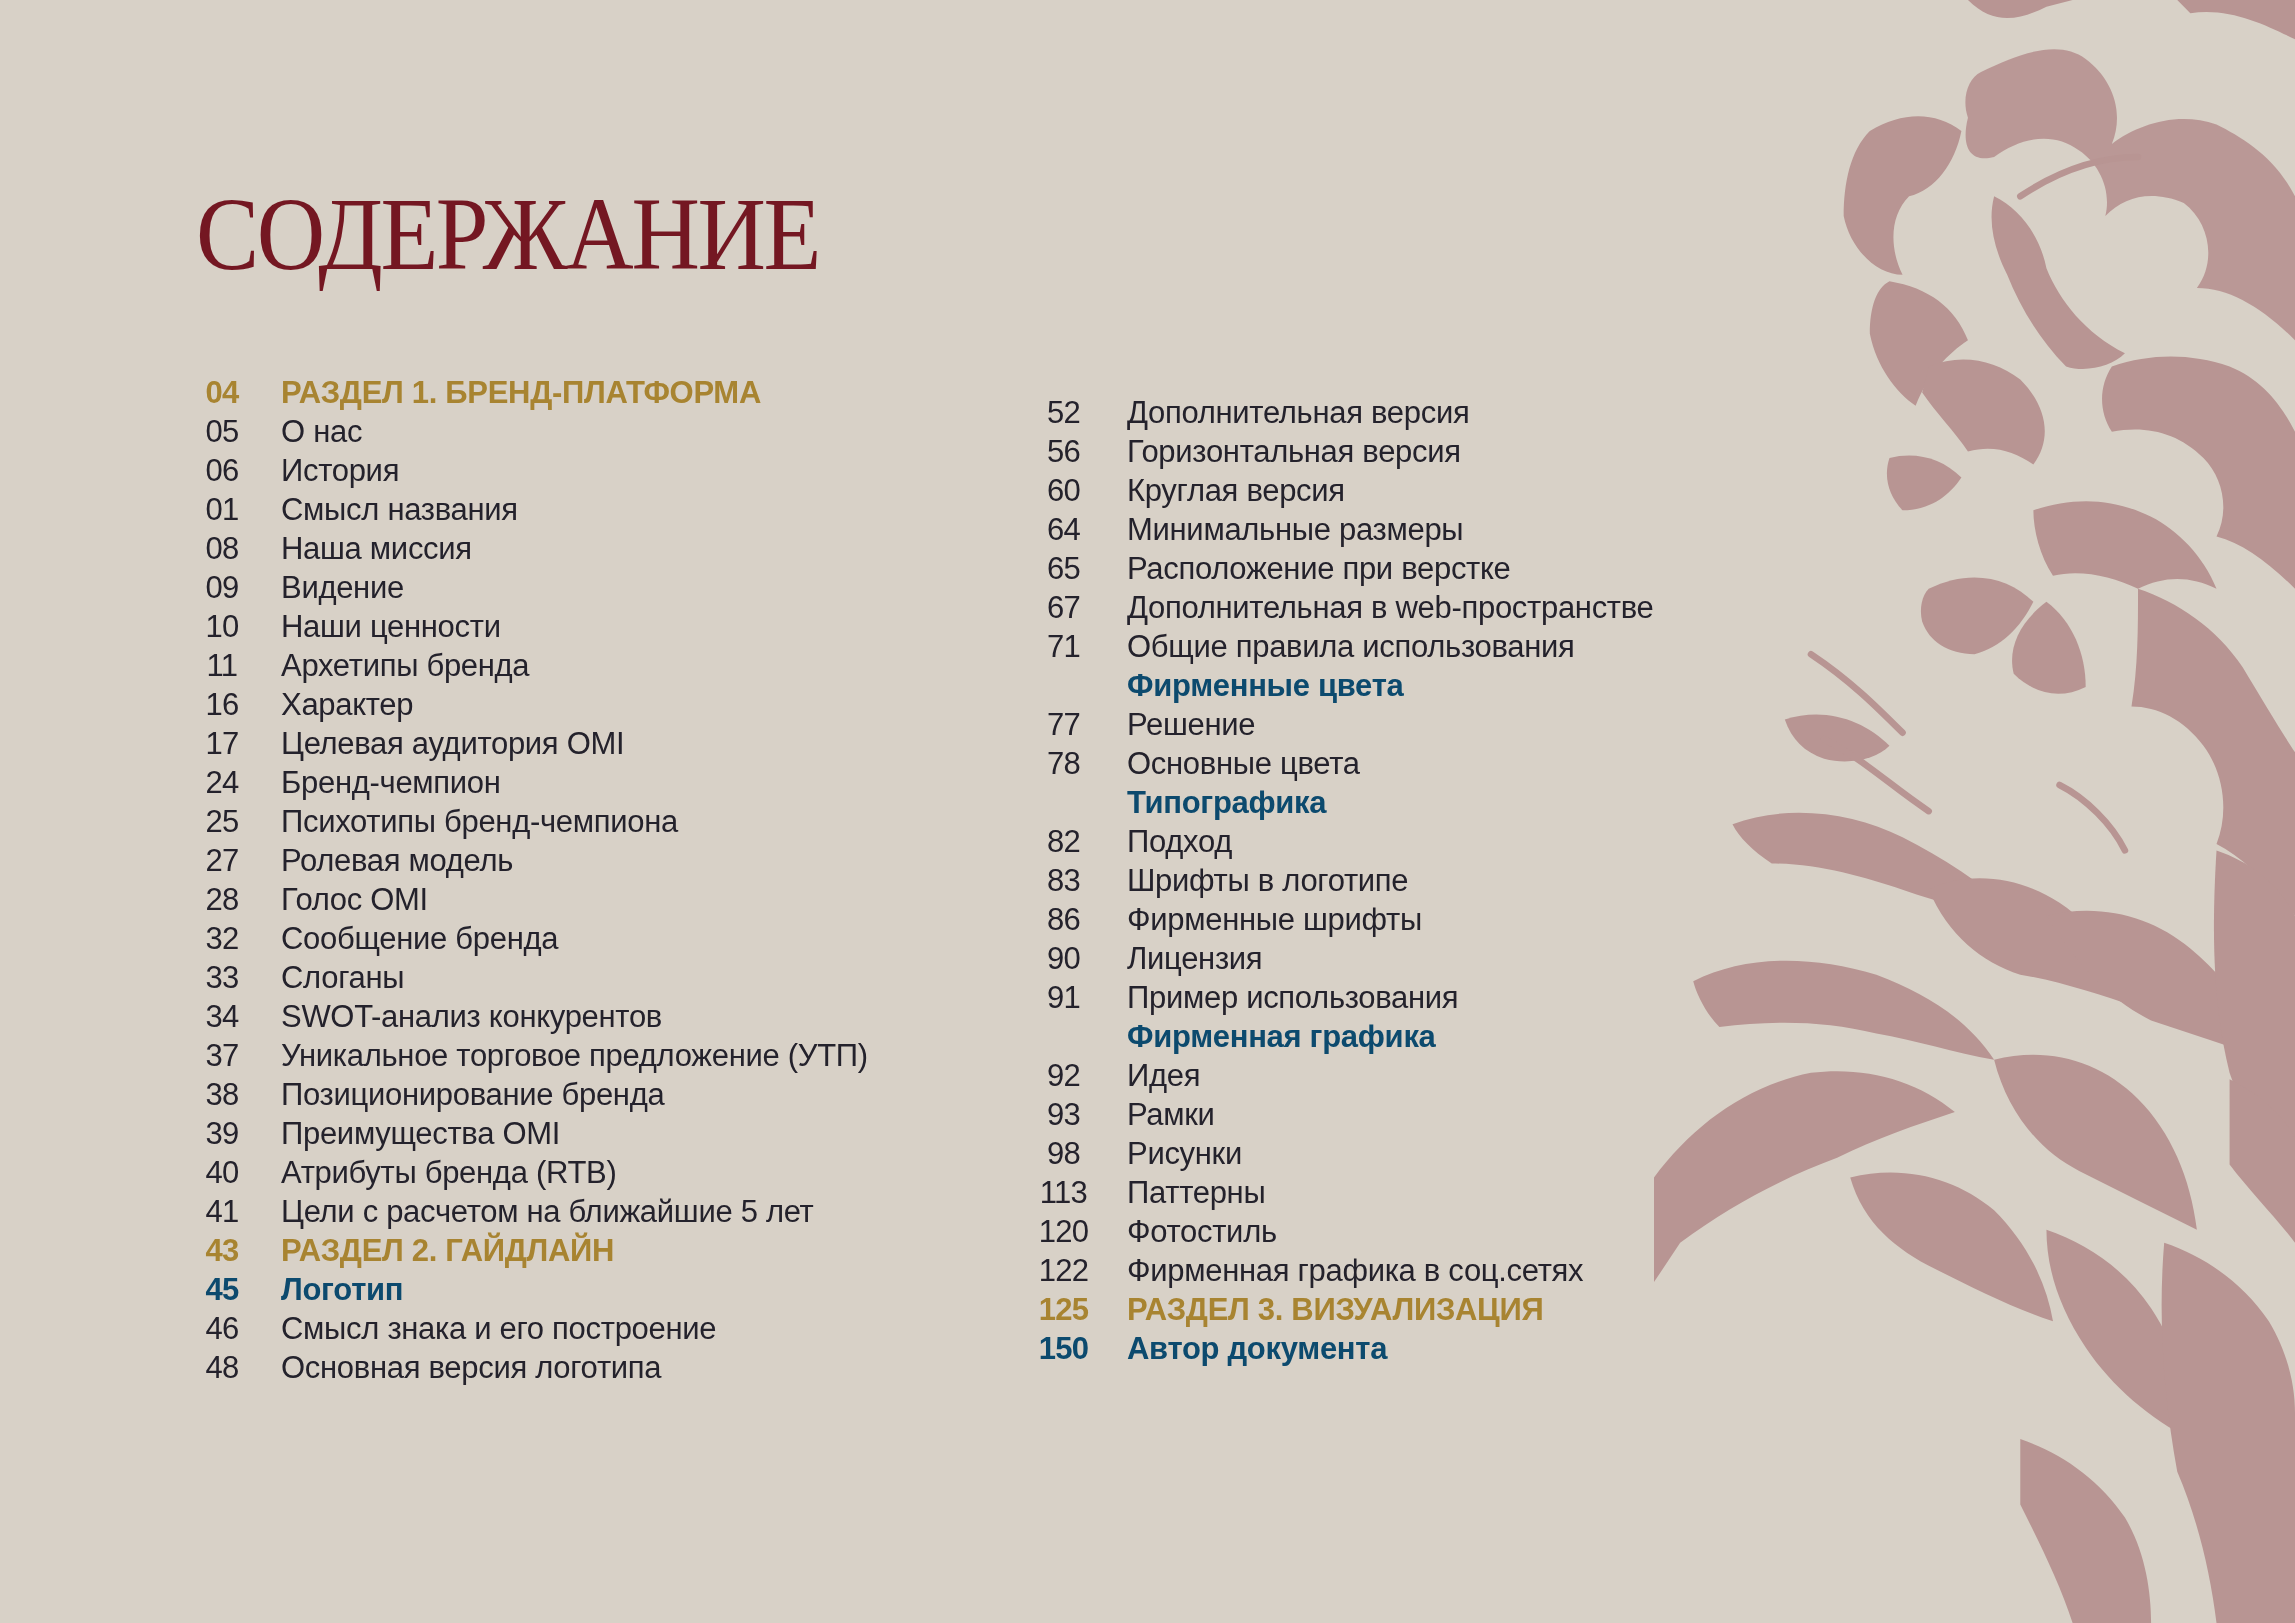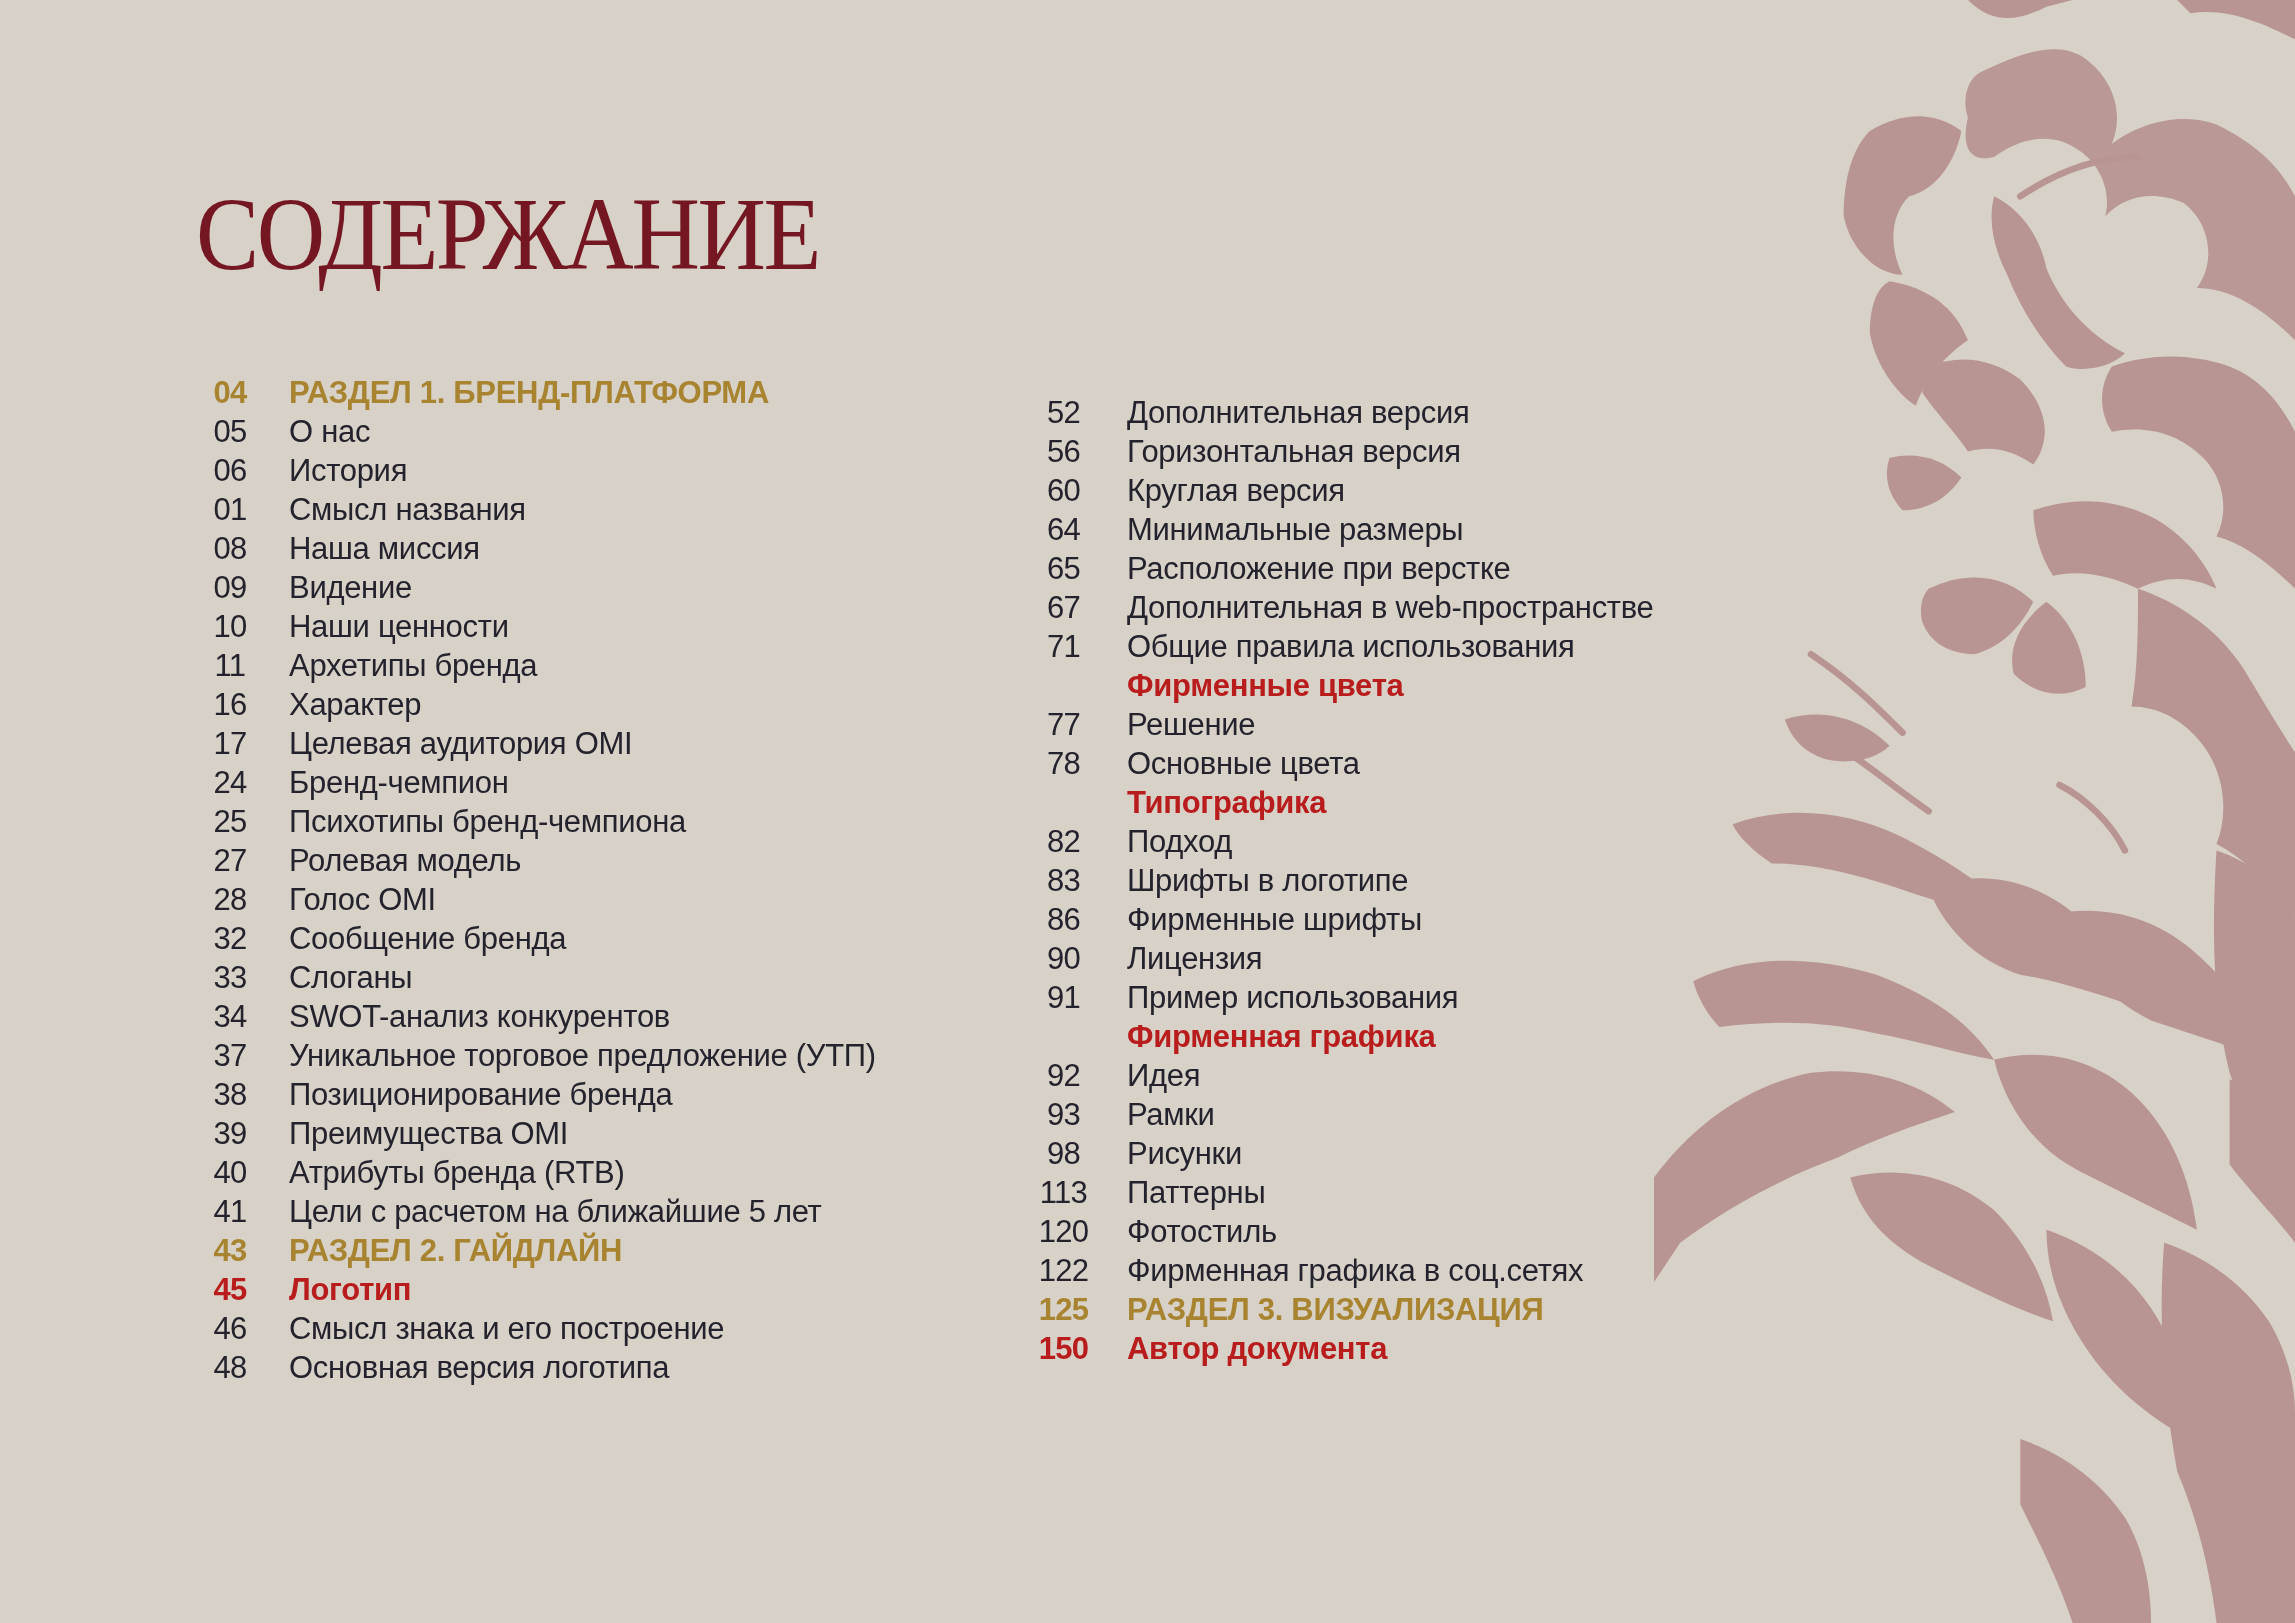--- a/index.html
+++ b/index.html
@@ -9,29 +9,29 @@
     font-family:"Liberation Sans", "DejaVu Sans", sans-serif;
   }
   .title {
     position:absolute; left:196px; top:183px;
     font-family:"Liberation Serif", "DejaVu Serif", serif;
     font-size:103px; line-height:1; color:#741722;
     letter-spacing:-2.6px; transform:scaleX(0.92); transform-origin:left top;
     font-weight:normal;
   }
   .col { position:absolute; top:373px; }
-  .col.left { left:204px; }
+  .col.left { left:196px; }
   .col.right { left:1031px;margin-top:20px; }
   .row { display:flex; align-items:baseline; height:39px; line-height:39px; font-size:31px; white-space:nowrap; }
   .num { width:52px; text-align:center; color:#24222c; font-weight:300; letter-spacing:-0.7px; }
   .col.right .num { width:65px; }
   .label { margin-left:33px; color:#24222c; letter-spacing:-0.3px; }
   .col.right .label { margin-left:31px; }
   .row.section .num, .row.section .label { color:#a88431; font-weight:bold; }
-  .row.chapter .num, .row.chapter .label { color:#b91c1c; font-weight:bold; }
+  .row.chapter .num, .row.chapter .label { color:#0c4a6e; font-weight:bold; }
   .floral { position:absolute; right:0; top:0; width:641px; height:1623px; }
 </style>
 </head>
 <body>
 
 <div class="title">СОДЕРЖАНИЕ</div>
 
 <div class="col left" id="col-left">
     <div class="row section">
       <span class="num">04</span>

